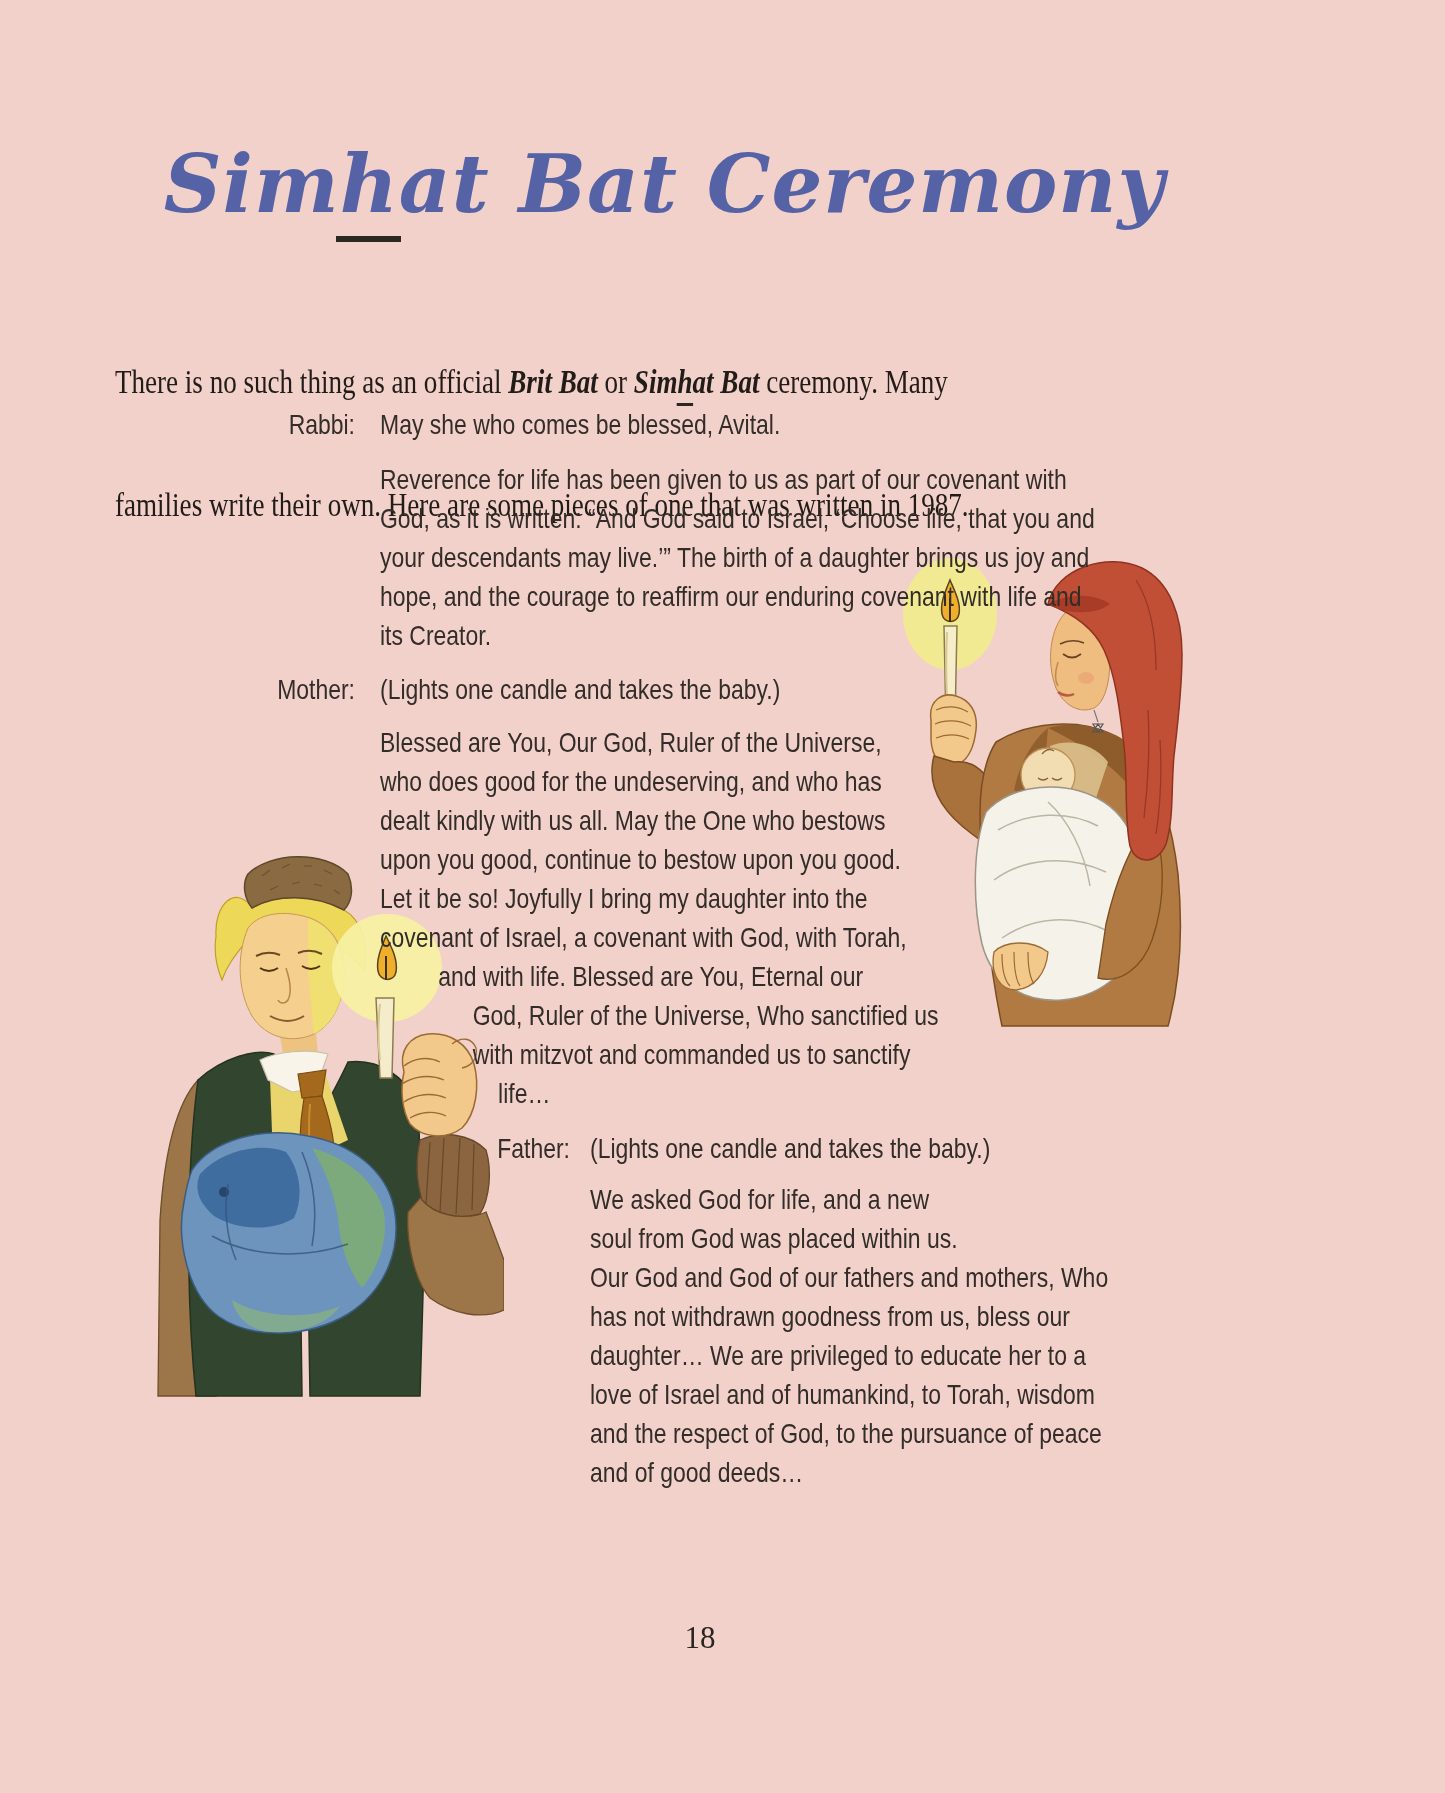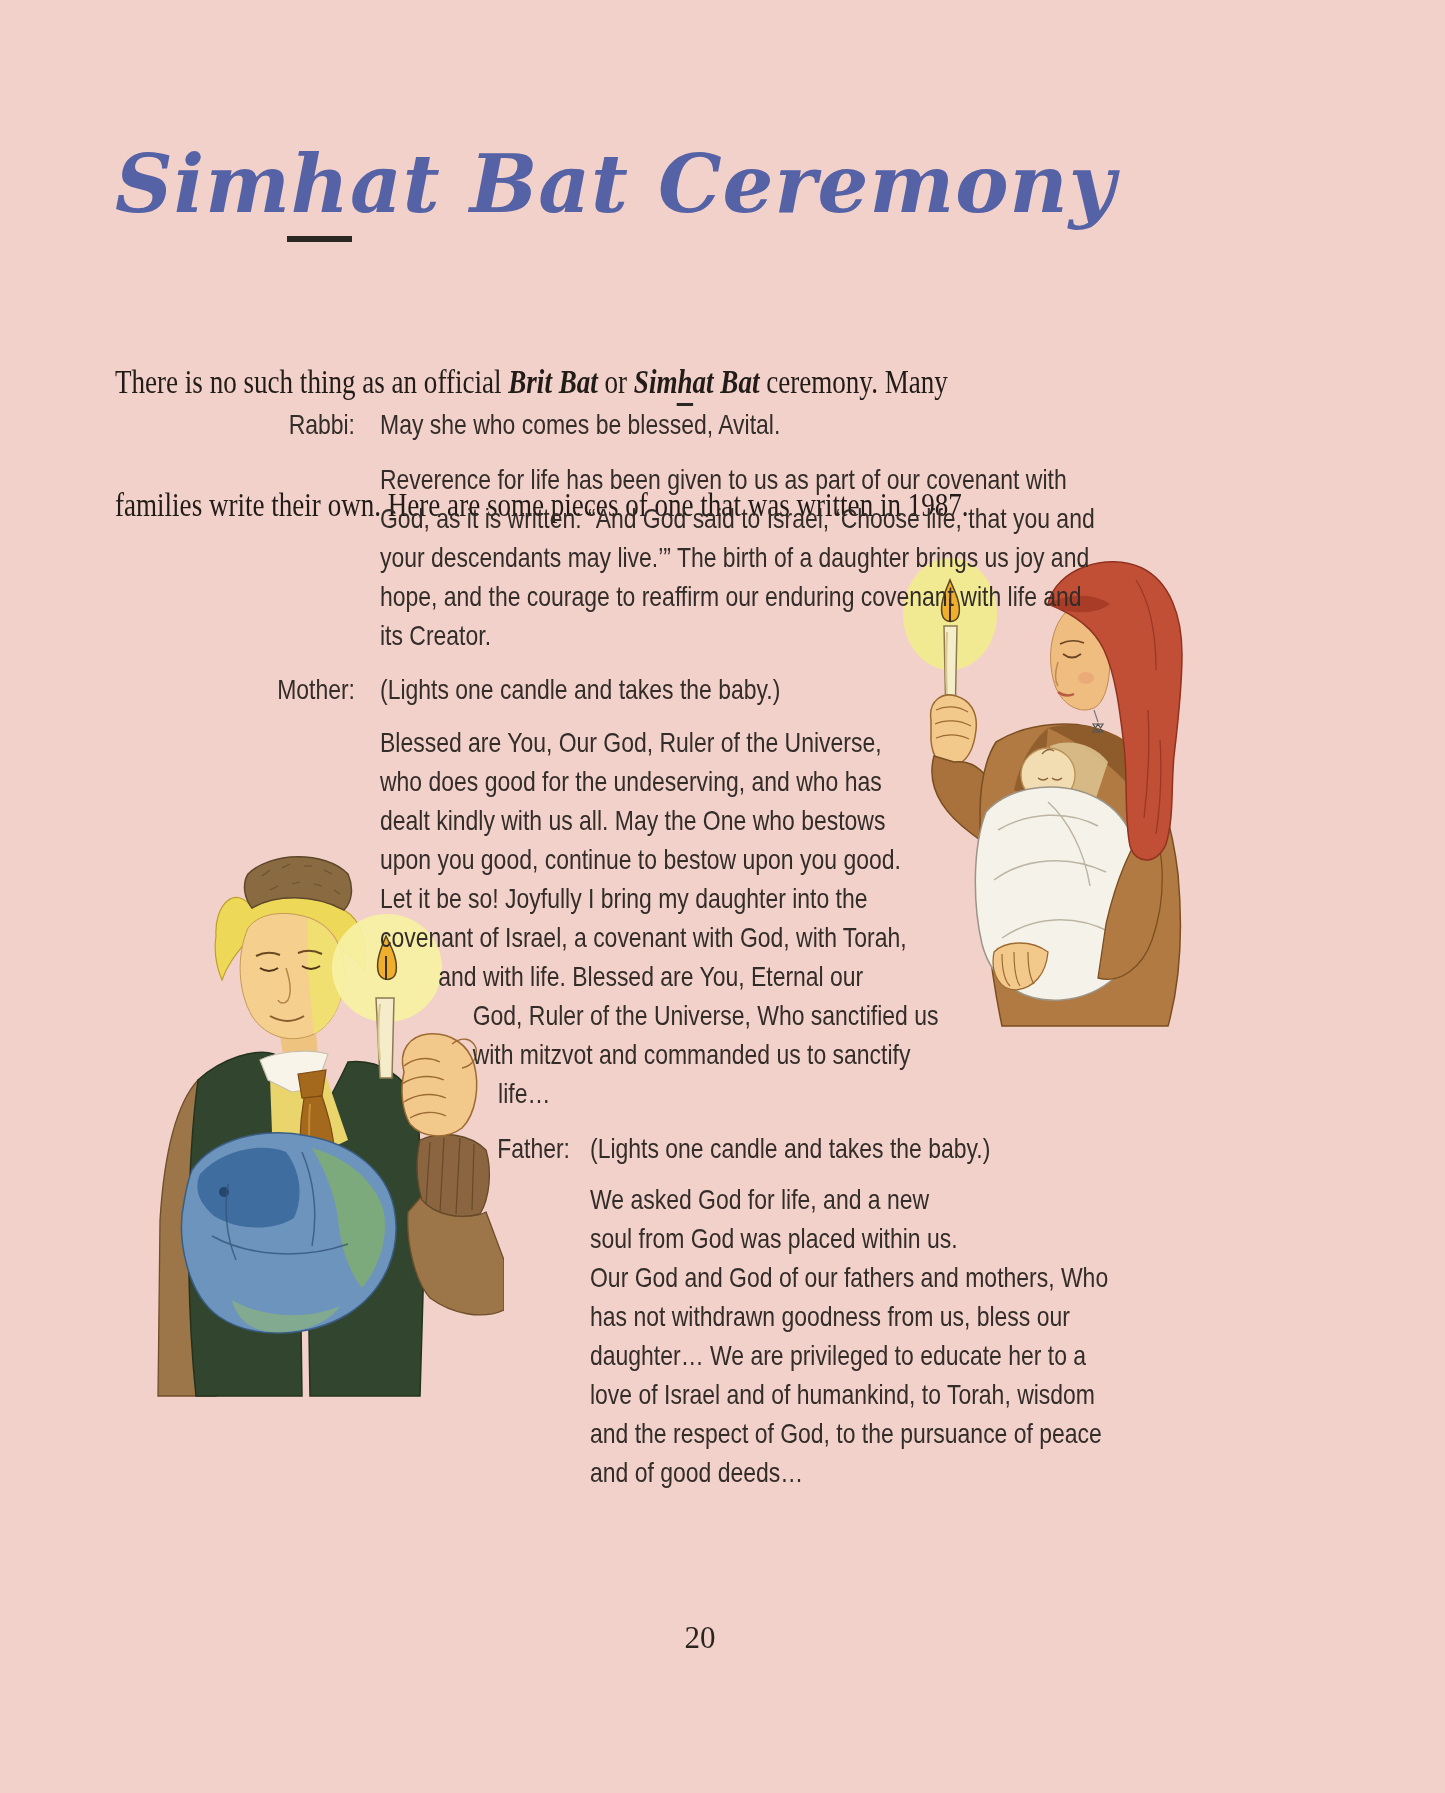--- a/index.html
+++ b/index.html
@@ -6,21 +6,21 @@
   .page{
     position:relative;
     width:1445px;height:1793px;
     background:#f3d1cb;
     overflow:hidden;
     font-family:"Liberation Sans", sans-serif;
   }
   
   .title{
     position:absolute;left:115px;top:140px;width:1050px;
-    margin:0;text-align:left;
+    margin:0;text-align:right;
     font-family:"DejaVu Serif", serif;
     font-style:italic;font-weight:bold;
     font-size:80px;line-height:1.1;
     color:#5562a6;
     letter-spacing:1px;
   }
   .uh{position:relative;display:inline-block;}
   .uh.big::after{
     content:"";position:absolute;left:-4px;right:-2px;bottom:-14px;
     height:6px;background:#2b2722;
@@ -171,14 +171,14 @@
   <div class="speech" style="left:380px;top:460px"><div class="line">Reverence for life has been given to us as part of our covenant with</div><div class="line">God, as it is written: “And God said to Israel, ‘Choose life, that you and</div><div class="line">your descendants may live.’” The birth of a daughter brings us joy and</div><div class="line">hope, and the courage to reaffirm our enduring covenant with life and</div><div class="line">its Creator.</div></div>
 
   <div class="speaker-label" style="left:115px;top:670px">Mother:</div>
   <div class="speech" style="left:380px;top:670px">(Lights one candle and takes the baby.)</div>
   <div class="speech mother-lines" style="left:380px;top:723px"><div class="line">Blessed are You, Our God, Ruler of the Universe,</div><div class="line">who does good for the undeserving, and who has</div><div class="line">dealt kindly with us all. May the One who bestows</div><div class="line">upon you good, continue to bestow upon you good.</div><div class="line">Let it be so! Joyfully I bring my daughter into the</div><div class="line">covenant of Israel, a covenant with God, with Torah,</div><div class="line">and with life. Blessed are You, Eternal our</div><div class="line">God, Ruler of the Universe, Who sanctified us</div><div class="line">with mitzvot and commanded us to sanctify</div><div class="line">life…</div></div>
 
   <div class="speaker-label" style="left:330px;top:1129px">Father:</div>
   <div class="speech" style="left:590px;top:1129px">(Lights one candle and takes the baby.)</div>
   <div class="speech" style="left:590px;top:1180px"><div class="line">We asked God for life, and a new</div><div class="line">soul from God was placed within us.</div><div class="line">Our God and God of our fathers and mothers, Who</div><div class="line">has not withdrawn goodness from us, bless our</div><div class="line">daughter… We are privileged to educate her to a</div><div class="line">love of Israel and of humankind, to Torah, wisdom</div><div class="line">and the respect of God, to the pursuance of peace</div><div class="line">and of good deeds…</div></div>
 
-  <div class="page-number">20</div>
+  <div class="page-number">18</div>
 </div>
 
 </body></html>

